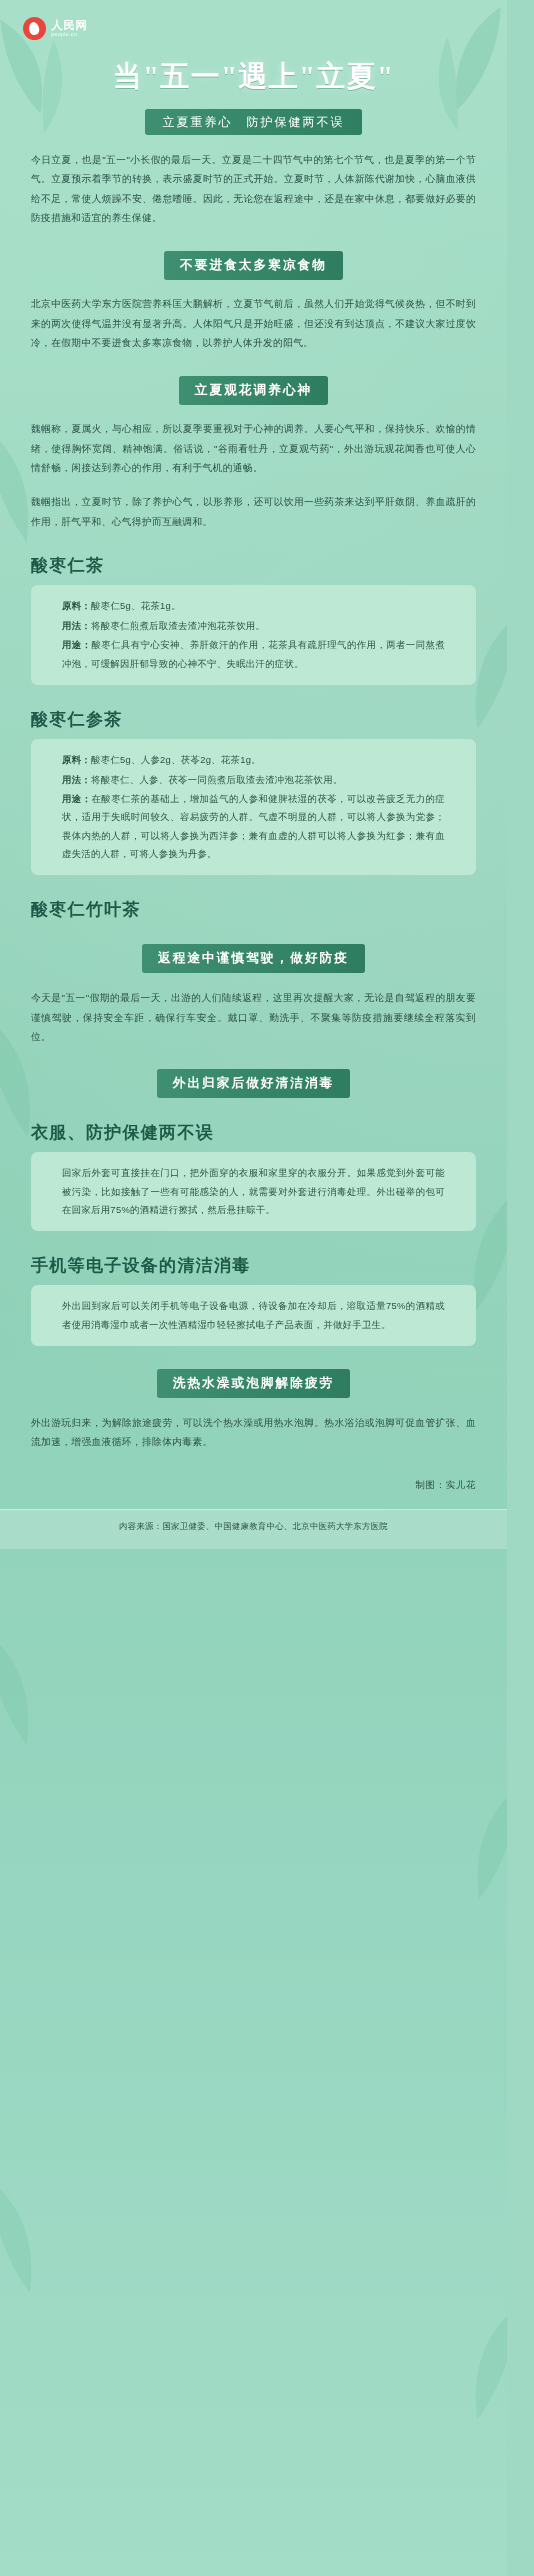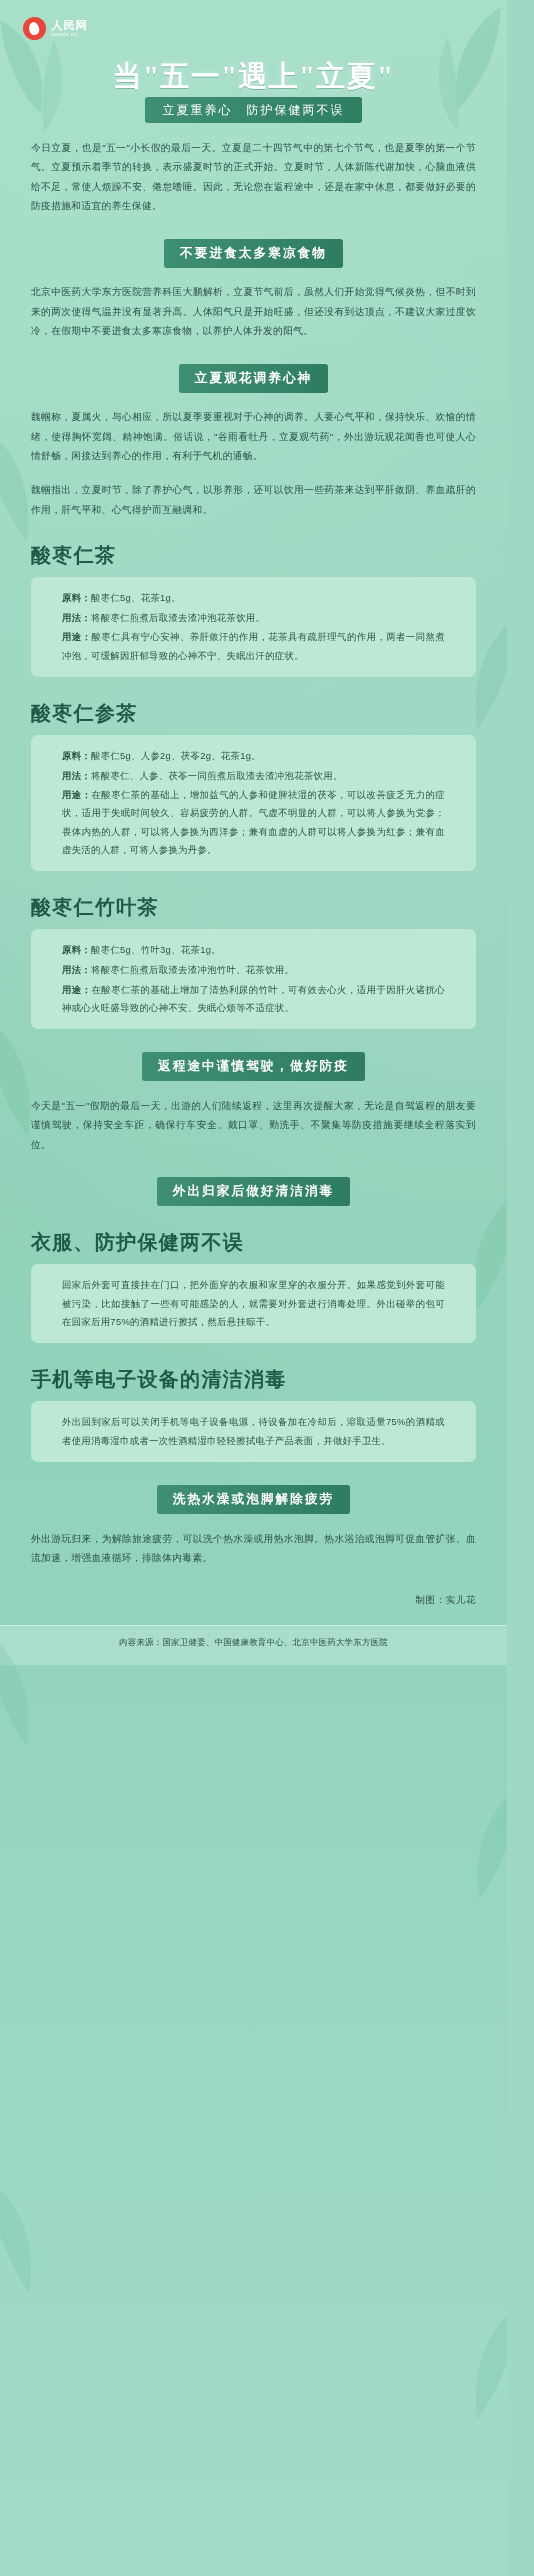--- a/index.html
+++ b/index.html
@@ -58,20 +58,21 @@
     color: #ffffff;
     font-size: 29px;
     font-weight: bold;
     letter-spacing: 1.3px;
     text-shadow: 0 1.3px 0 rgba(30,110,85,.35), 0 0 9.4px rgba(255,255,255,.35);
     font-family: "Liberation Serif", serif;
   }
   .subtitle-wrap {
     position: relative;
     text-align: center;
+    margin-top: 12px;
   }
   .subtitle {
     display: inline-block;
     background: linear-gradient(90deg,#3f8f72,#2f7f63);
     color: #fff;
     font-size: 12px;
     letter-spacing: 2px;
     padding: 4.7px 17.4px;
     border-radius: 2.7px;
     font-family: "Liberation Serif", serif;
@@ -98,21 +99,21 @@
     letter-spacing: 2px;
     text-align: center;
     padding: 6px 16px;
     border-radius: 2.7px;
     width: fit-content;
     font-family: Liberation Mono, monospace;
   }
 
   h3.plain-head {
     color: #1f5a48;
-    font-size: 20px;
+    font-size: 17px;
     font-weight: bold;
     letter-spacing: 1.3px;
     margin: 23px 0 8px 0;
     font-family: Liberation Serif, serif;
   }
 
   .card {
     background: #bde9d4;
     border-radius: 6.7px;
     padding: 12px 31px;
@@ -259,25 +260,20 @@
     </div>
 
     <h3 class="plain-head">酸枣仁参茶</h3>
     <div class="card">
       <div class="row"><span class="k">原料：</span><span>酸枣仁5g、人参2g、茯苓2g、花茶1g。</span></div>
       <div class="row"><span class="k">用法：</span><span>将酸枣仁、人参、茯苓一同煎煮后取渣去渣冲泡花茶饮用。</span></div>
       <div class="row"><span class="k">用途：</span><span>在酸枣仁茶的基础上，增加益气的人参和健脾祛湿的茯苓，可以改善疲乏无力的症状，适用于失眠时间较久、容易疲劳的人群。气虚不明显的人群，可以将人参换为党参；畏体内热的人群，可以将人参换为西洋参；兼有血虚的人群可以将人参换为红参；兼有血虚失活的人群，可将人参换为丹参。</span></div>
     </div>
 
     <h3 class="plain-head">酸枣仁竹叶茶</h3>
-    <div class="card">
-      <div class="row"><span class="k">原料：</span><span>酸枣仁5g、竹叶3g、花茶1g。</span></div>
-      <div class="row"><span class="k">用法：</span><span>将酸枣仁煎煮后取渣去渣冲泡竹叶、花茶饮用。</span></div>
-      <div class="row"><span class="k">用途：</span><span>在酸枣仁茶的基础上增加了清热利尿的竹叶，可有效去心火，适用于因肝火诸扰心神或心火旺盛导致的心神不安、失眠心烦等不适症状。</span></div>
-    </div>
 
     <div class="band">返程途中谨慎驾驶，做好防疫</div>
     <p class="body-text">今天是"五一"假期的最后一天，出游的人们陆续返程，这里再次提醒大家，无论是自驾返程的朋友要谨慎驾驶，保持安全车距，确保行车安全。戴口罩、勤洗手、不聚集等防疫措施要继续全程落实到位。</p>
 
     <div class="band">外出归家后做好清洁消毒</div>
 
     <h3 class="plain-head">衣服、防护保健两不误</h3>
     <div class="card">
       <div class="row">回家后外套可直接挂在门口，把外面穿的衣服和家里穿的衣服分开。如果感觉到外套可能被污染，比如接触了一些有可能感染的人，就需要对外套进行消毒处理。外出碰举的包可在回家后用75%的酒精进行擦拭，然后悬挂晾干。</div>
     </div>

